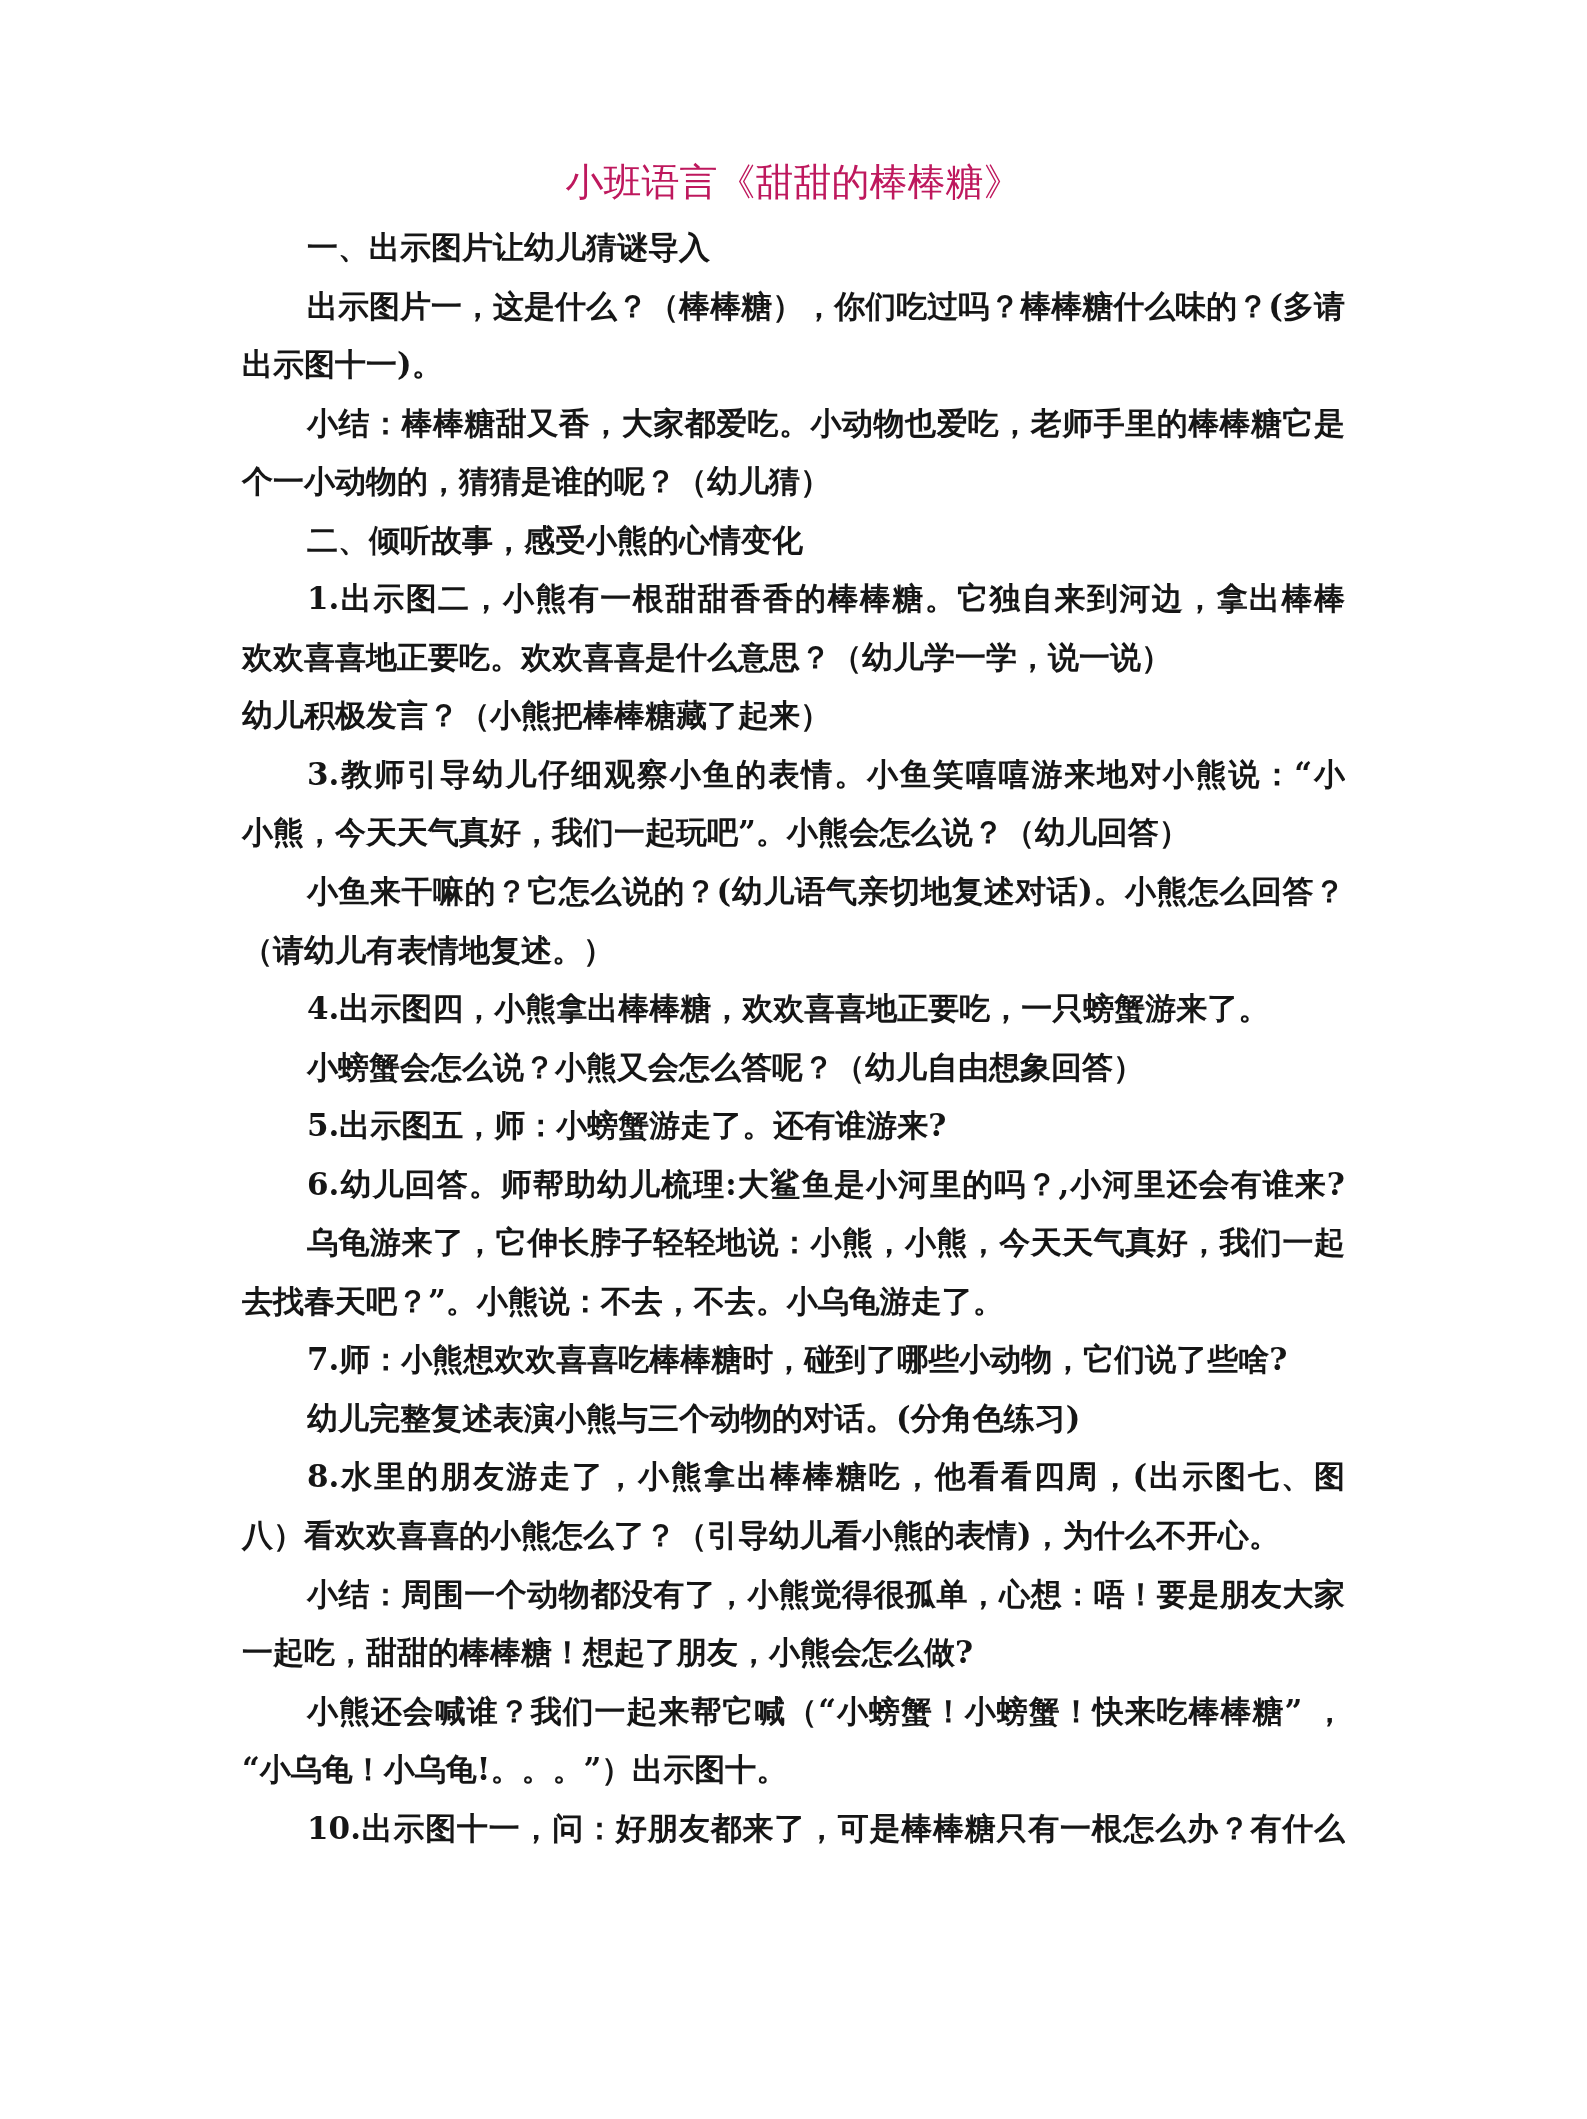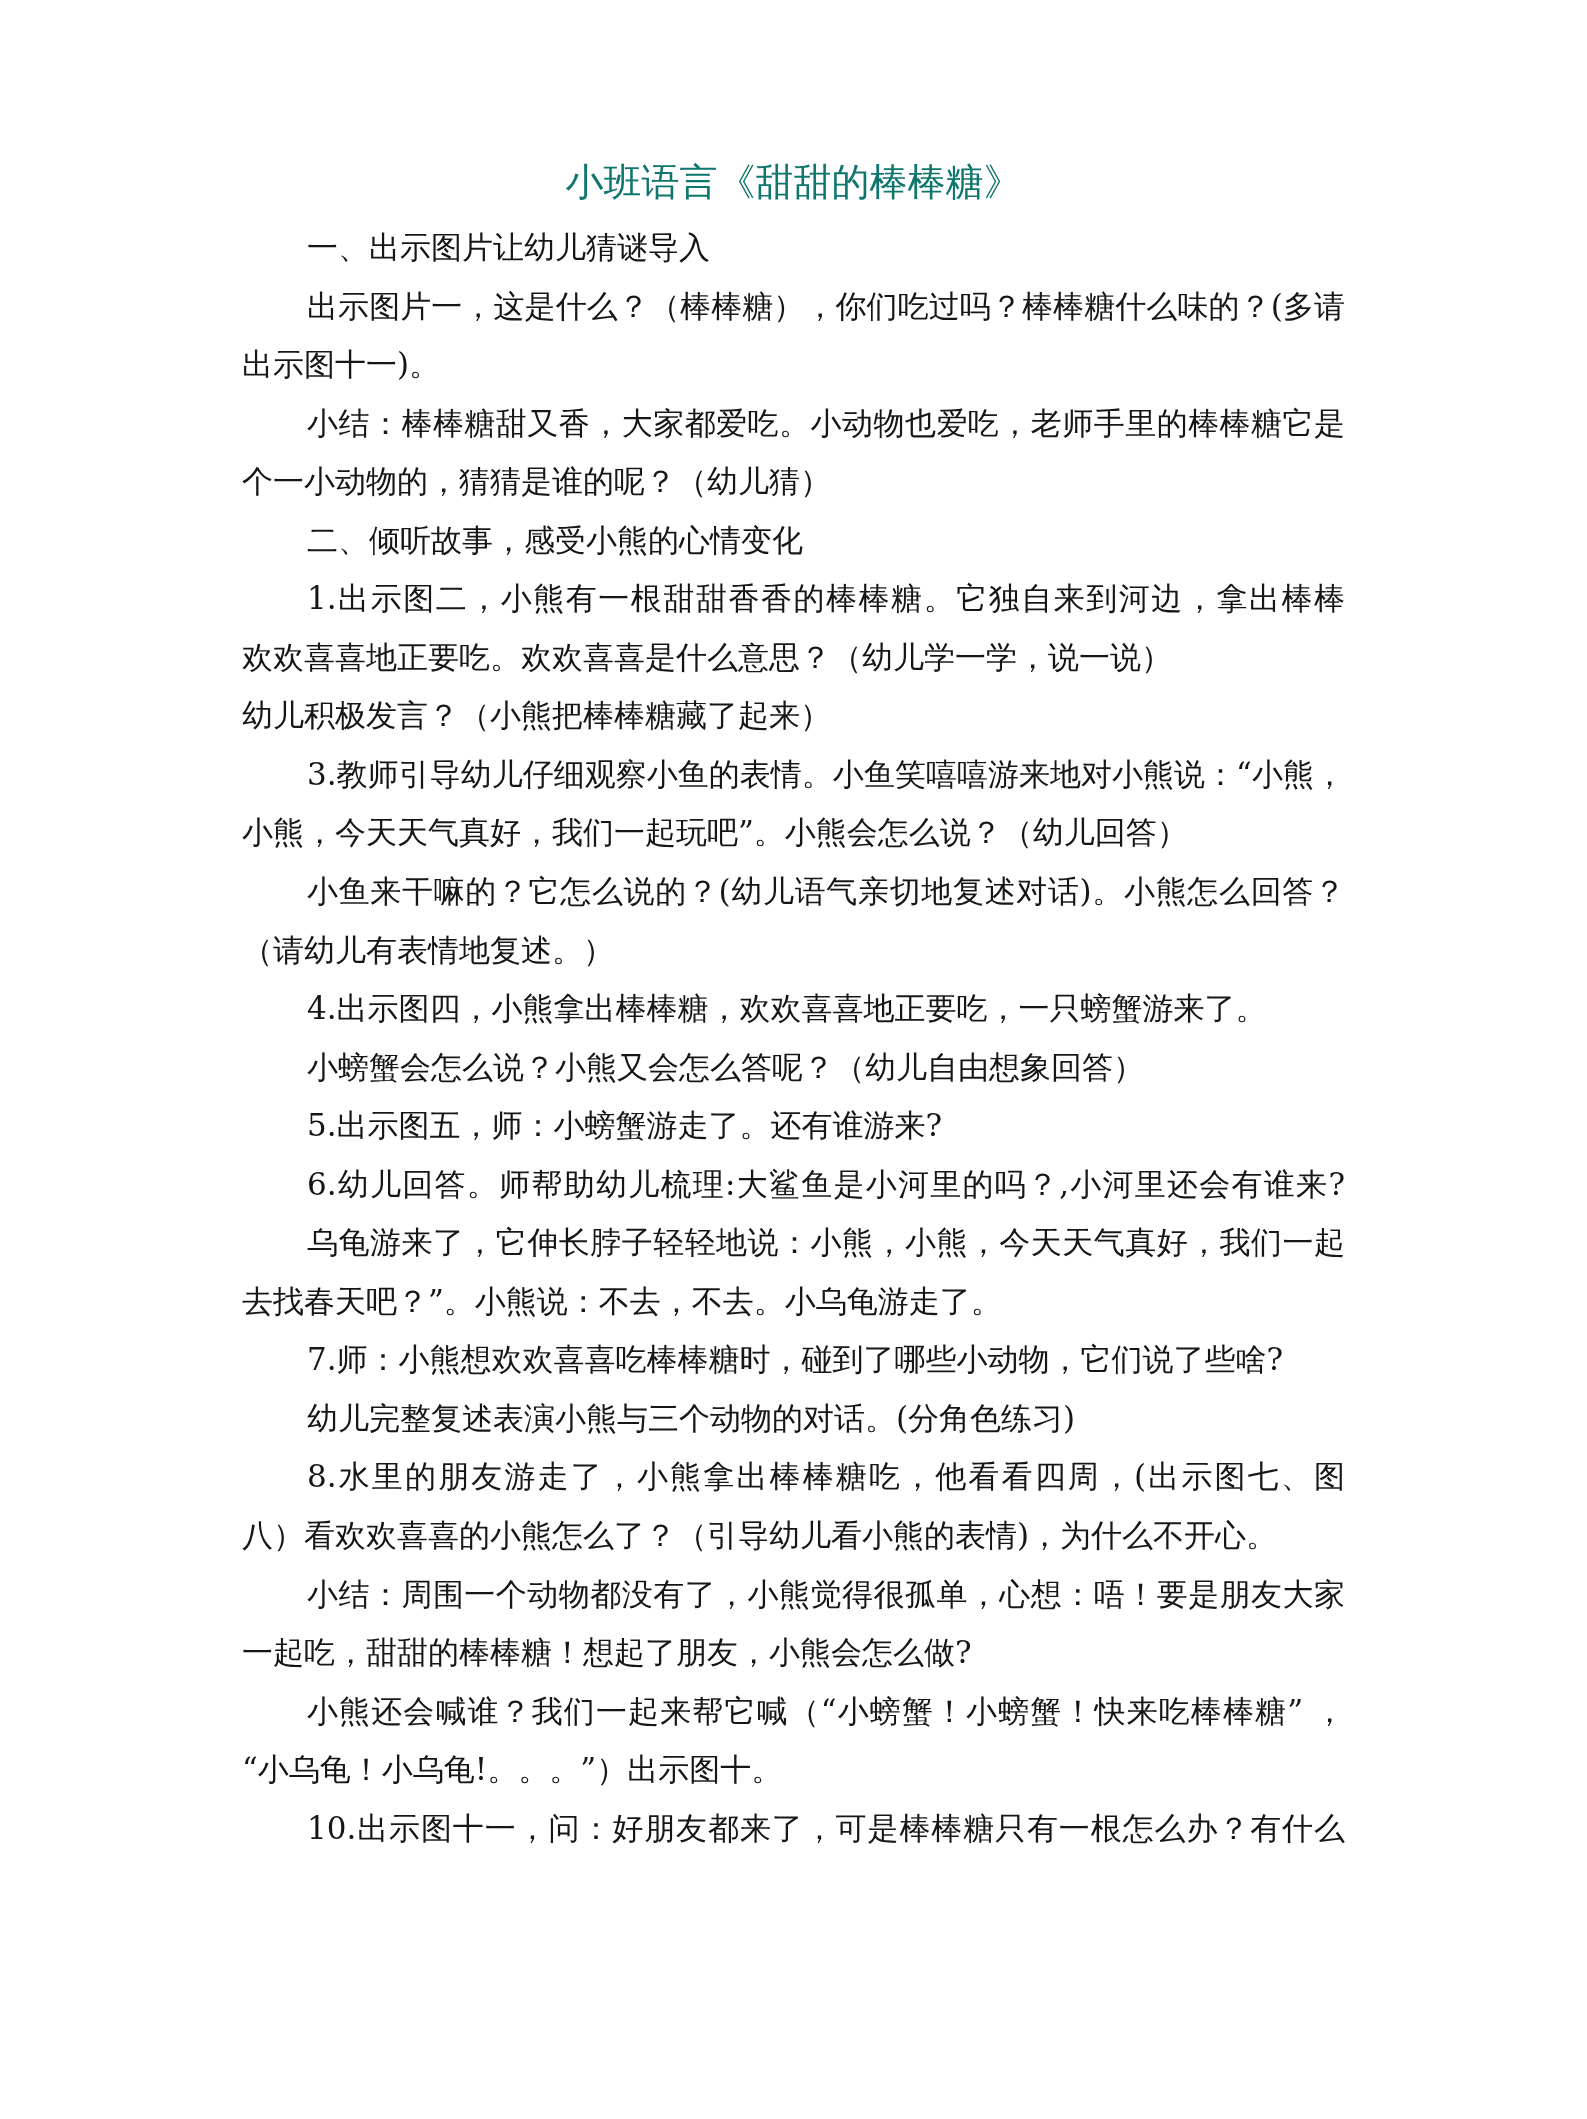--- a/index.html
+++ b/index.html
@@ -1,30 +1,31 @@
 <!DOCTYPE html>
 <html><head>
 <meta charset="utf-8">
 <style>
   html, body { margin: 0; padding: 0; background: #ffffff; }
   body { width: 1587px; height: 2119px; position: relative; overflow: hidden; }
   .page { position: absolute; left: 0; top: 0; width: 1587px; height: 2119px; background: #ffffff; }
   .title {
     position: absolute; left: 0; top: 156px; width: 1587px; text-align: center;
     font-family: "DejaVu Sans", "Liberation Sans", sans-serif;
-    font-size: 38px; line-height: 52px; color: #0f766e; letter-spacing: 0px;
+    font-size: 38px; line-height: 52px; color: #be185d; letter-spacing: 0px;
   }
   .body {
     position: absolute; left: 242px; top: 218px; width: 1103px;
     font-family: "DejaVu Serif", "Liberation Serif", serif;
     font-size: 31px; color: #161616;
   }
   .line {
     display: block; height: 58.55px; line-height: 58.55px; white-space: nowrap;
     overflow: visible;
+    font-weight: bold;
   }
   .line.full { text-align: justify; text-align-last: justify; white-space: normal; overflow: hidden; }
   .line.indent { padding-left: 65px; }
 </style>
 </head>
 <body>
 
 <div class="page">
   <div class="title">小班语言《甜甜的棒棒糖》</div>
   <div class="body" id="doc-body">

